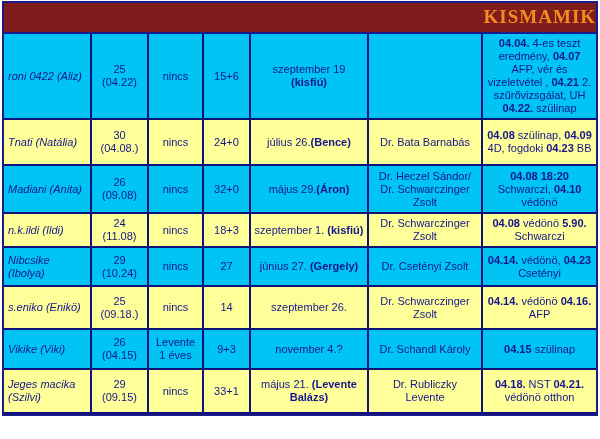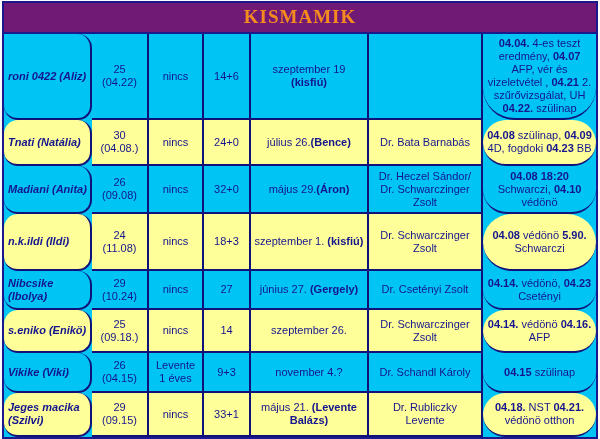--- a/index.html
+++ b/index.html
@@ -30,23 +30,23 @@
     background: #00c4f4;
   }
   table.kismamik {
     width: 100%;
     border-collapse: separate;
     border-spacing: 0;
     table-layout: fixed;
   }
   
   tr.title-row td {
-    background: #701a75;
+    background: #7f1d1d;
     border-bottom: 2px solid #1a1a8c;
-    text-align: center;
+    text-align: right;
     padding: 2px 0 3px 0;
     height: 24px;
   }
   .title-text {
     font-family: "Liberation Serif", serif;
     font-size: 19px;
     font-weight: bold;
     color: #f58a1f;
     letter-spacing: 1px;
     line-height: 22px;
@@ -79,25 +79,24 @@
     padding: 2px 3px;
     line-height: 13px;
     box-sizing: border-box;
   }
   td.cell:last-child { border-right: none; }
   tr.cyan td.cell { background: #00c4f4; }
   tr.yellow td.cell { background: #ffff99; }
   td.name-cell {
     text-align: left;
     font-style: italic;
-    font-weight: bold;
+    font-weight: normal;
     padding-left: 4px;
-    border-radius: 14px;
-  }
-  td.drukk-cell { font-size: 11px; border-radius: 32px; }
+  }
+  td.drukk-cell { font-size: 11px; }
   td.drukk-cell b { font-weight: bold; }
   .nowrap-b { font-weight: bold; }
   
   col.c-name   { width: 88px; }
   col.c-age    { width: 57px; }
   col.c-child  { width: 55px; }
   col.c-week   { width: 47px; }
   col.c-due    { width: 118px; }
   col.c-doc    { width: 114px; }
   col.c-drukk  { width: 113px; }
@@ -122,21 +121,21 @@
           <td colspan="7">
             <span class="title-text">KISMAMIK</span>
           </td>
         </tr>
       </tbody>
       <tbody id="rows-body">
           <tr class="cyan" style="height: 86px;">
             <td class="cell name-cell">roni 0422 (Aliz)</td>
             <td class="cell ">25 (04.22)</td>
             <td class="cell ">nincs</td>
-            <td class="cell ">14+6</td>
+            <td class="cell ">15+6</td>
             <td class="cell"><span>szeptember 19 </span><span class="nowrap-b">(kisfiú)</span></td>
             <td class="cell "></td>
             <td class="cell drukk-cell"><b>04.04.</b><span> 4-es teszt eredmény, </span><b>04.07</b><span> AFP, vér és vizeletvétel , </span><b>04.21</b><span> 2. szűrővizsgálat, UH </span><b>04.22.</b><span> szülinap</span></td>
           </tr>
           <tr class="yellow" style="height: 46px;">
             <td class="cell name-cell">Tnati (Natália)</td>
             <td class="cell ">30 (04.08.)</td>
             <td class="cell ">nincs</td>
             <td class="cell ">24+0</td>
             <td class="cell"><span>július 26.</span><span class="nowrap-b">(Bence)</span></td>
@@ -145,21 +144,21 @@
           </tr>
           <tr class="cyan" style="height: 48px;">
             <td class="cell name-cell">Madiani (Anita)</td>
             <td class="cell ">26 (09.08)</td>
             <td class="cell ">nincs</td>
             <td class="cell ">32+0</td>
             <td class="cell"><span>május 29.</span><span class="nowrap-b">(Áron)</span></td>
             <td class="cell ">Dr. Heczel Sándor/ Dr. Schwarczinger Zsolt</td>
             <td class="cell drukk-cell"><b>04.08 18:20</b><span> Schwarczi, </span><b>04.10</b><span> védönö</span></td>
           </tr>
-          <tr class="yellow" style="height: 57px; margin-top: 7px;">
+          <tr class="yellow" style="height: 34px; margin-top: 7px;">
             <td class="cell name-cell">n.k.ildi (Ildi)</td>
             <td class="cell ">24 (11.08)</td>
             <td class="cell ">nincs</td>
             <td class="cell ">18+3</td>
             <td class="cell"><span>szeptember 1. </span><span class="nowrap-b">(kisfiú)</span></td>
             <td class="cell ">Dr. Schwarczinger Zsolt</td>
             <td class="cell drukk-cell"><b>04.08</b><span> védönö </span><b>5.90.</b><span> Schwarczi</span></td>
           </tr>
           <tr class="cyan" style="height: 39px;">
             <td class="cell name-cell">Nibcsike (Ibolya)</td>

